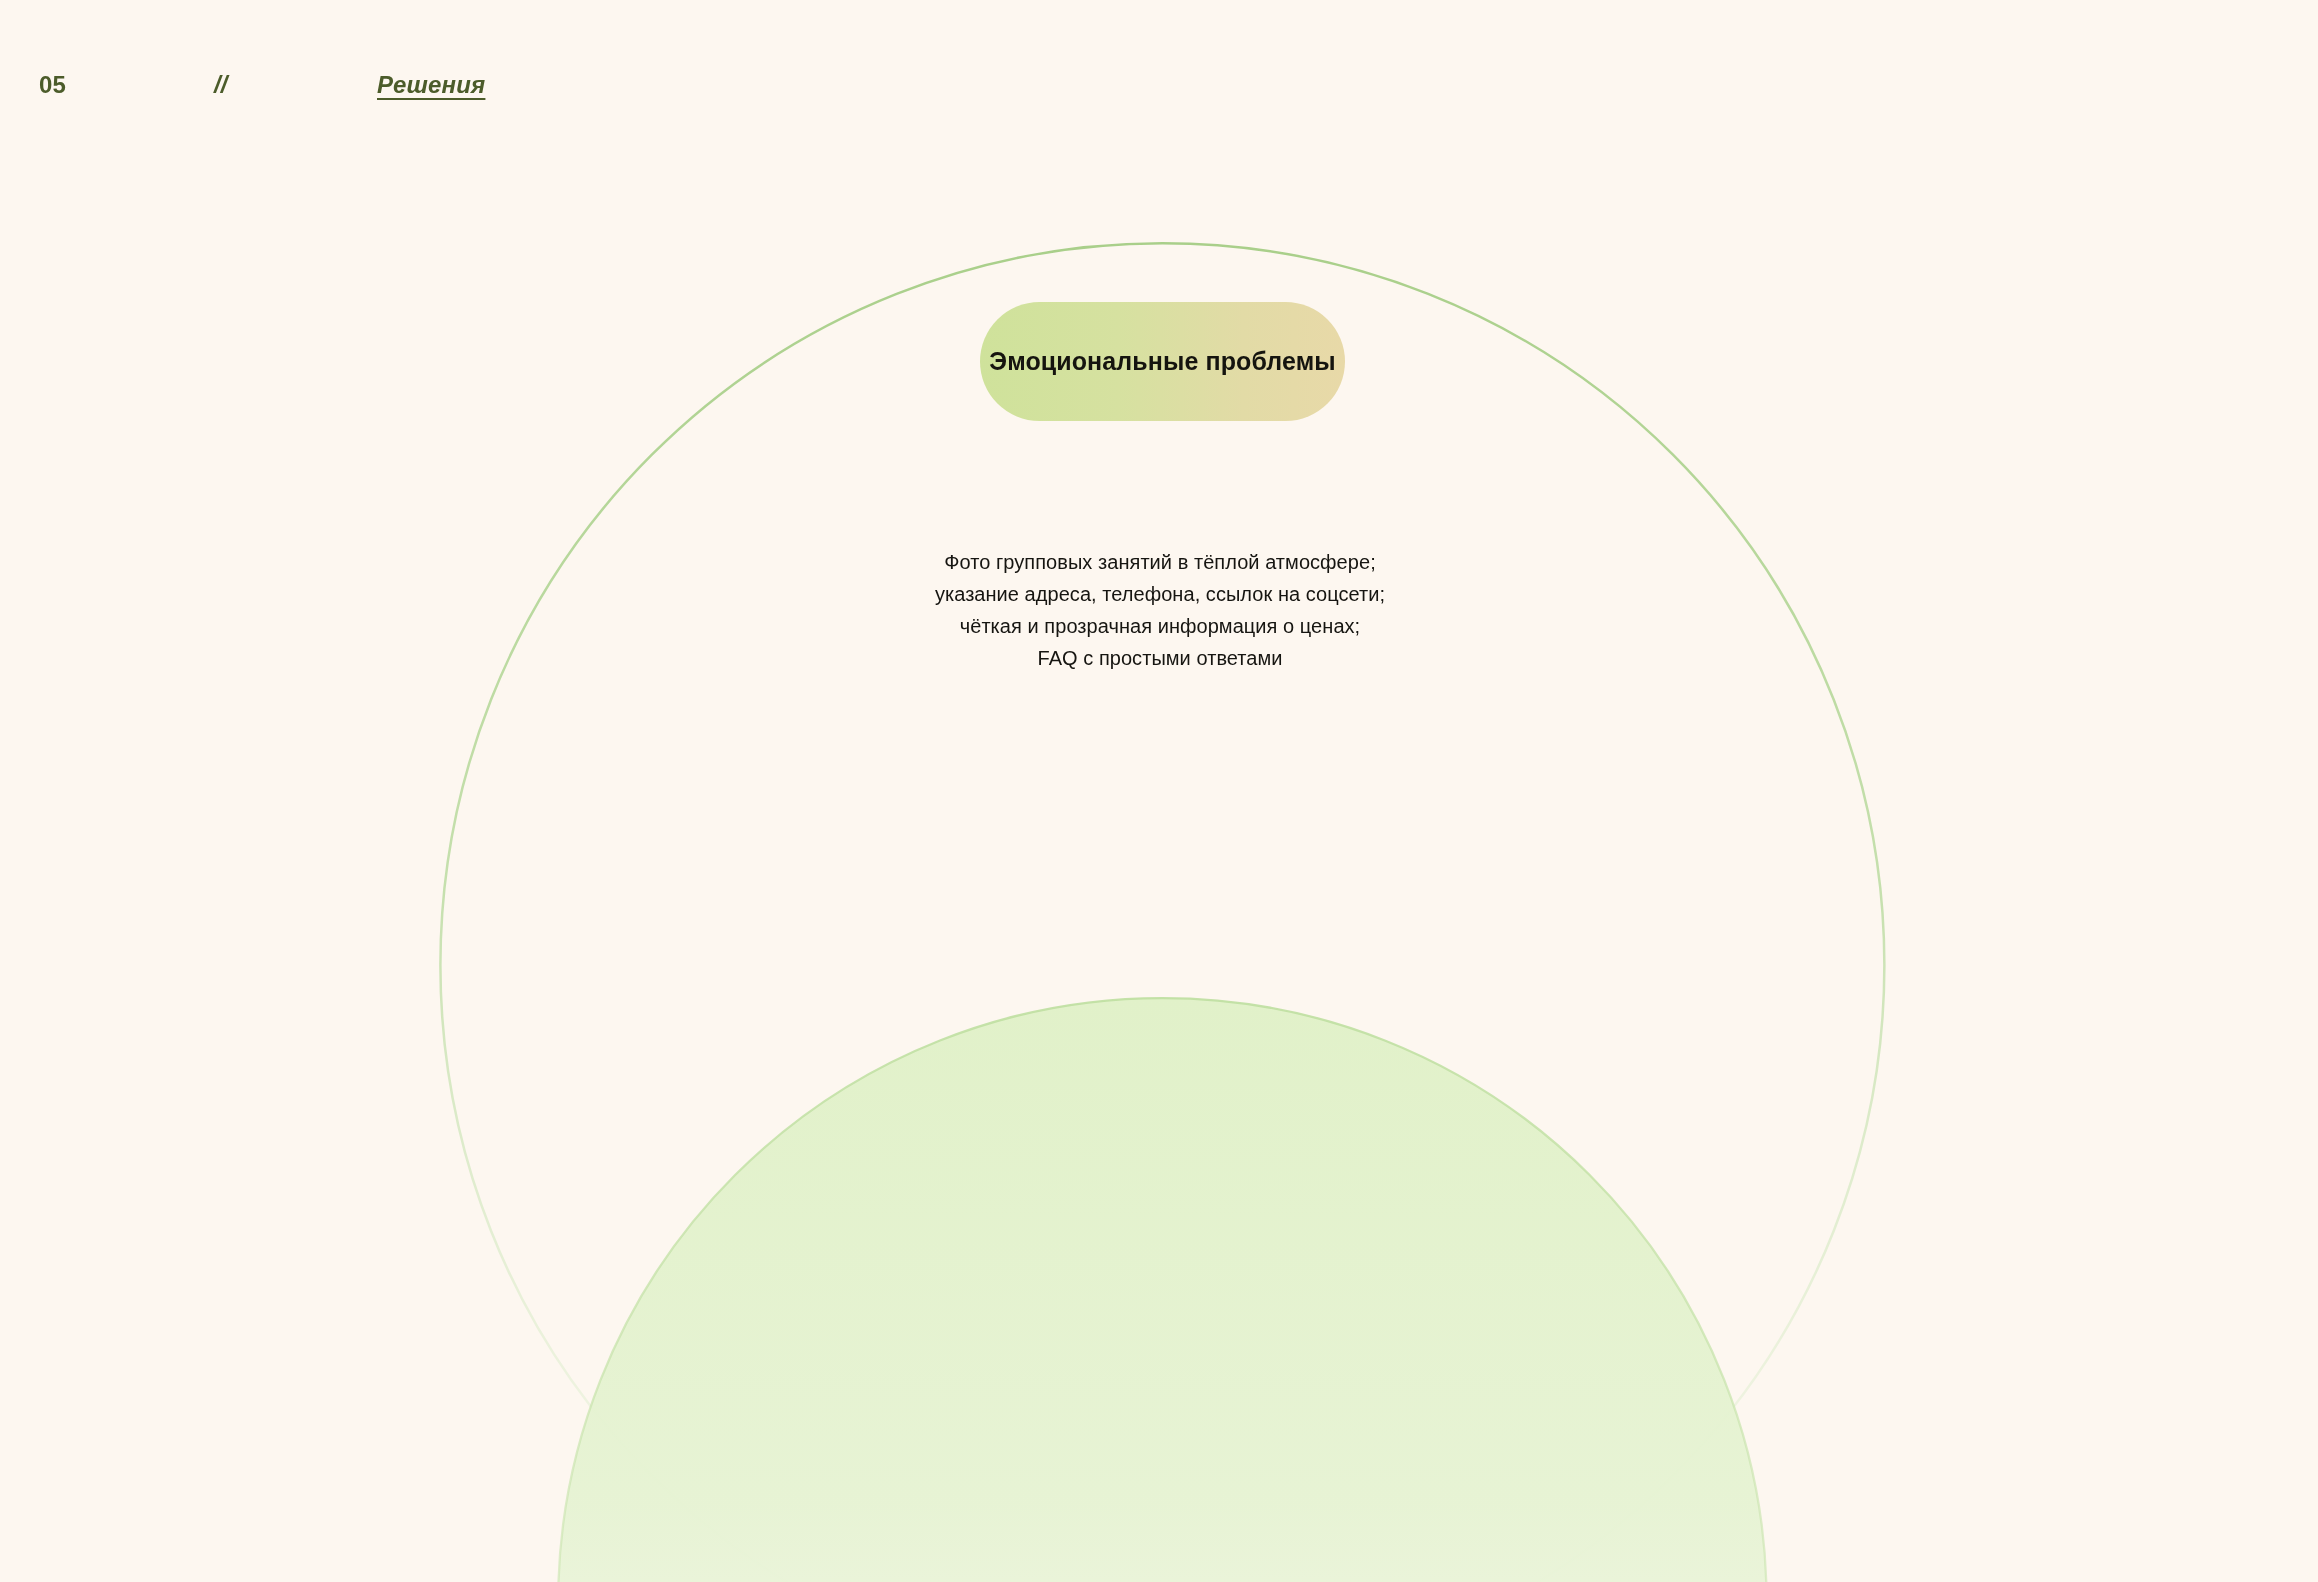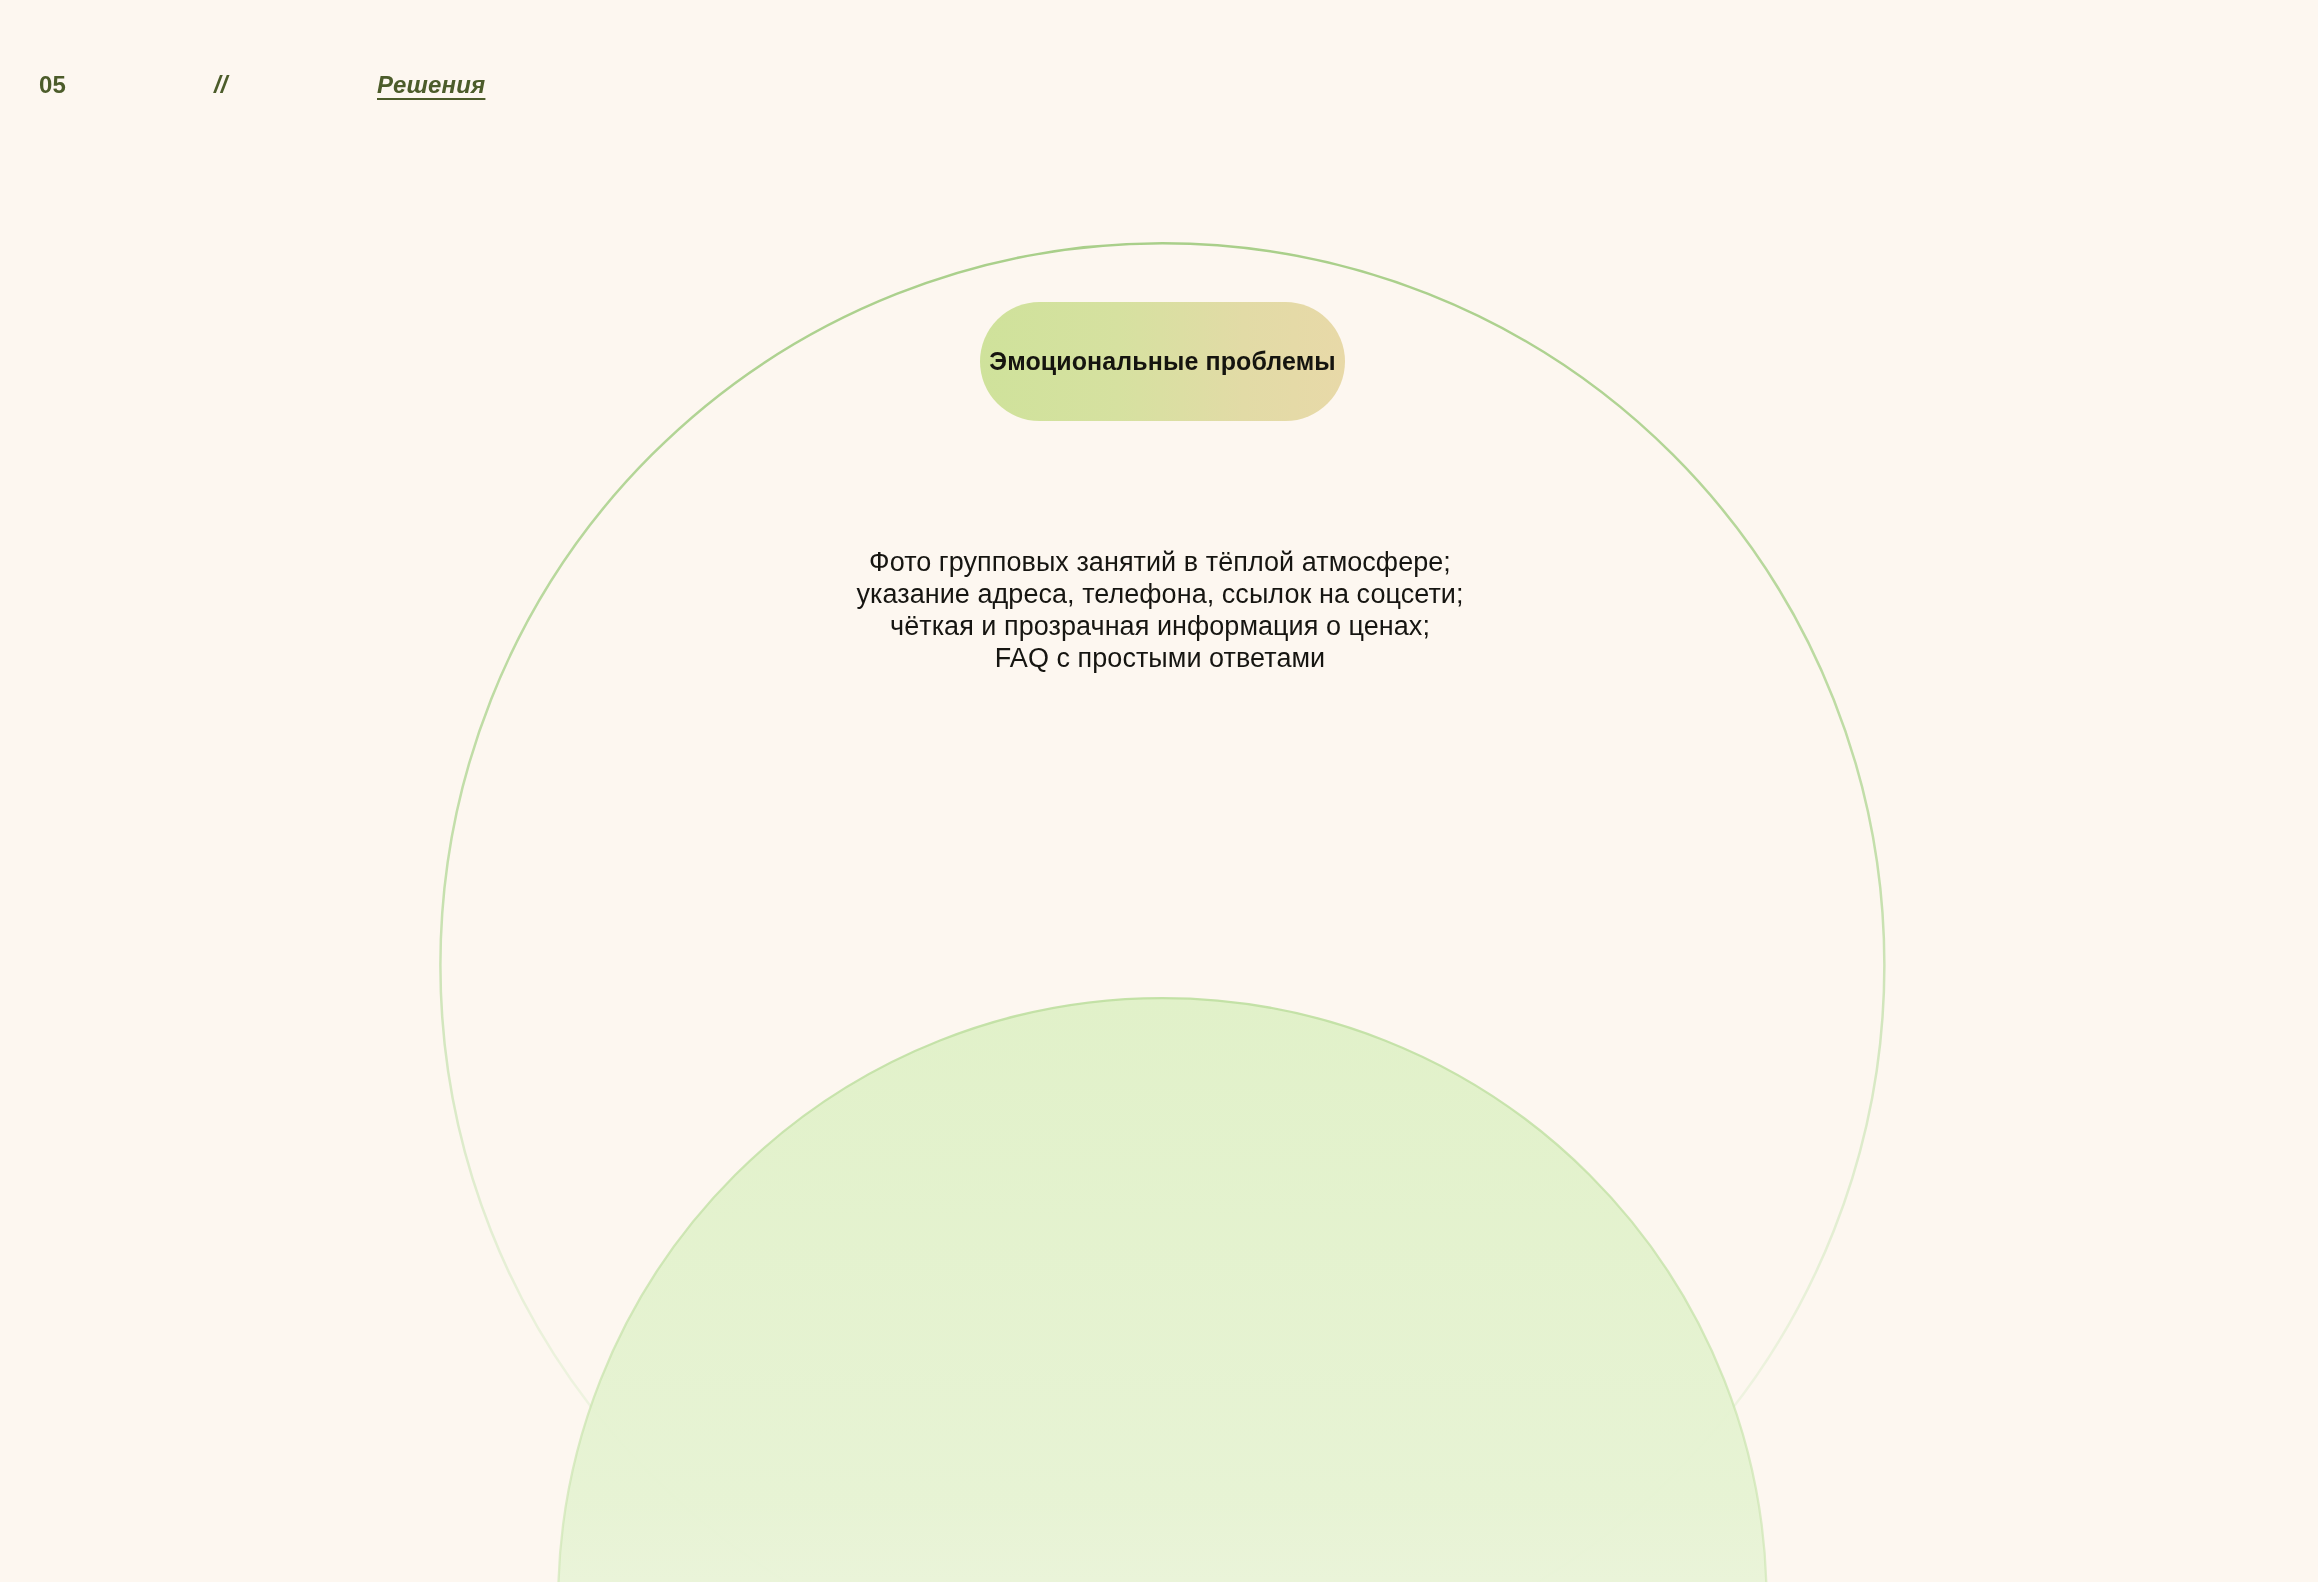--- a/index.html
+++ b/index.html
@@ -82,21 +82,21 @@
     white-space: nowrap;
     line-height: 1;
   }
   .pill-1 { left: 980px; top: 302px;  width: 365px; height: 119px; }
   .pill-2 { left: 978px; top: 935px;  width: 367px; height: 100px; }
 
   
   .copy {
     position: absolute;
     text-align: center;
-    font-size: 27px;
+    font-size: 20px;
     line-height: 32px;
     color: #161511;
     white-space: pre-line;
     letter-spacing: 0.05px;
   }
   .copy-1 { left: 677px; top: 546px;  width: 966px; }
   .copy-2 { left: 677px; top: 1179px; width: 966px; }
 </style>
 </head>
 <body>

